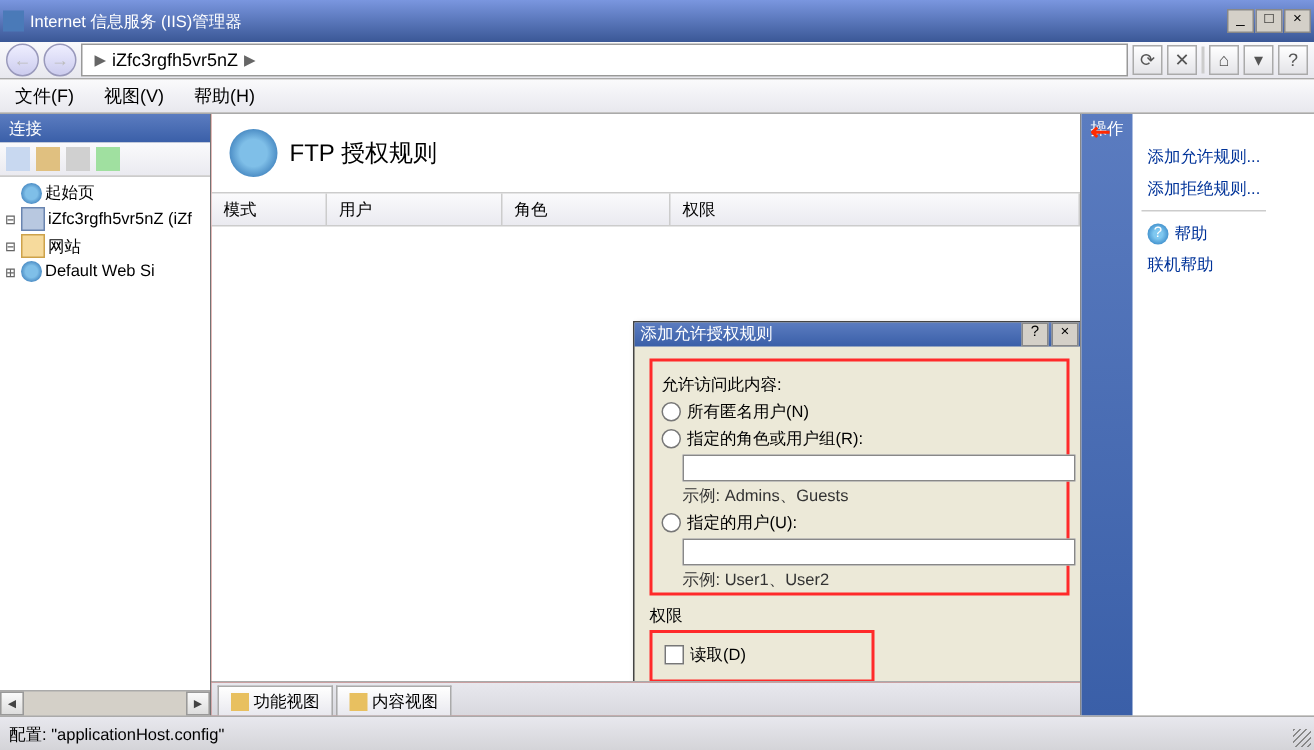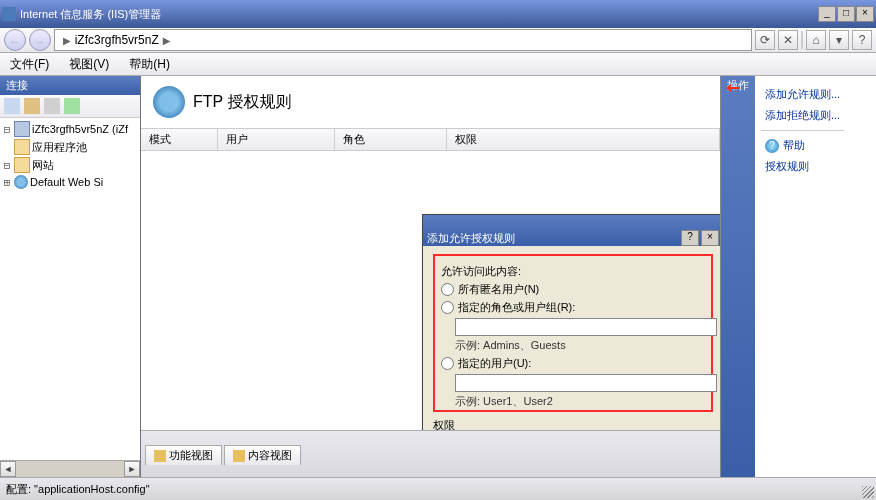--- a/index.html
+++ b/index.html
@@ -32,36 +32,36 @@
 .tree .server{background:#b8c8e0;border:1px solid #6a85b0}
 .indent1{padding-left:12px}.indent2{padding-left:24px}
 .midwrap{flex:1;display:flex;flex-direction:column;background:#ef4444;min-width:0}
 .midcontent{flex:1;background:#fff;position:relative;overflow:hidden}
 .midhdr{display:flex;align-items:center;gap:8px;padding:10px 12px}
 .midhdr .bigico{width:32px;height:32px;background:radial-gradient(circle,#7fbfe8 40%,#2d6fb0 90%);border-radius:50%}
 .midhdr h1{margin:0;font-size:16px;font-weight:normal}
 .gridhdr{display:flex;background:linear-gradient(#fafafc,#eaeaf0);border-top:1px solid #ccc;border-bottom:1px solid #ccc;margin:0}
 .gridhdr .col{padding:3px 8px;border-right:1px solid #ccc;font-size:11px}
 .c1{width:60px}.c2{width:100px}.c3{width:95px}.c4{flex:1}
-.tabs{height:22px;background:linear-gradient(#e8e8ee,#d8d8de);border-top:1px solid #aaa;display:flex;align-items:flex-end;padding:12px 4px}
+.tabs{height:22px;background:linear-gradient(#e8e8ee,#d8d8de);border-top:1px solid #aaa;display:flex;align-items:flex-end;padding:0 4px}
 .tab{padding:2px 8px;border:1px solid #aaa;border-bottom:none;background:linear-gradient(#fff,#e8e8ee);margin-right:2px;font-size:11px;display:flex;align-items:center;gap:3px}
 .tab .tic{width:12px;height:12px;background:#e8c060}
 .rightpanel{width:155px;display:flex;flex-direction:row;border-left:1px solid #888;background:#fff}
 .rightpanel .panelhdr2{background:linear-gradient(#5b7cc0,#3a5fa8);color:#fff;font-size:11px;padding:2px 6px;position:relative}
 .rightpanel .red-arrow{position:absolute;right:15px;top:2px;color:#ff2a00;font-size:16px;transform:rotate(45deg);font-weight:bold}
-.actions{padding:8px 6px;font-size:11px}
+.actions{padding:18px 6px;font-size:11px}
 .actions .act{padding:3px 4px;color:#003399;display:flex;align-items:center;gap:4px}
 .actions .act .aico{width:14px;height:14px}
 .actions .help-ico{background:radial-gradient(circle,#7fc8f0 30%,#2a7cc0 90%);border-radius:50%;color:#fff;font-size:10px;text-align:center;line-height:14px}
 .actions hr{border:none;border-top:1px solid #ccc;margin:4px 0}
 .footer{height:18px;background:linear-gradient(#e8e8ee,#d4d4d8);border-top:1px solid #aaa;font-size:11px;padding:2px 6px;display:flex;align-items:center;position:relative}
 .footer .grip{position:absolute;right:2px;bottom:2px;width:12px;height:12px;background:repeating-linear-gradient(135deg,#888 0 1px,transparent 1px 3px)}
 .scrollbtn{width:14px;height:14px;background:linear-gradient(#fafafa,#ddd);border:1px solid #999;display:inline-flex;align-items:center;justify-content:center;font-size:9px;color:#444}
 .dialog{position:absolute;left:281px;top:138px;width:300px;background:#ece9d8;border:1px solid #444;z-index:10;box-shadow:2px 2px 4px rgba(0,0,0,.3)}
-.dlgtitle{height:31px;background:linear-gradient(#5b7cc0,#3a5fa8);color:#fff;display:flex;align-items:flex-end;padding:0 4px;font-size:11px}
+.dlgtitle{height:16px;background:linear-gradient(#5b7cc0,#3a5fa8);color:#fff;display:flex;align-items:flex-start;padding:0 4px;font-size:11px}
 .dlgtitle .spacer{flex:1}
 .dlgtitle .dbtn{width:16px;height:14px;background:#d4d0c8;border:1px solid #888;color:#000;font-size:10px;text-align:center;line-height:12px;margin-left:2px}
 .dlgbody{padding:8px 10px;font-size:11px}
 .group{border:2px solid #ff2a2a;padding:4px 6px 1px 6px;margin-bottom:6px}
 .group.perm{width:130px;padding:4px 8px 6px 8px}
 .radio-row,.check-row{display:flex;align-items:center;gap:4px;margin:3px 0}
 .radio{width:11px;height:11px;border:1px solid #777;border-radius:50%;background:#fff;display:inline-flex;align-items:center;justify-content:center}
 .radio.checked::after{content:"";width:5px;height:5px;background:#000;border-radius:50%}
 .check{width:11px;height:11px;border:1px solid #777;background:#fff}
 .txt{width:260px;height:16px;border:1px solid #888;background:#fff;margin:2px 0 2px 14px}
@@ -111,28 +111,28 @@
     <div class="leftpanel">
       <div class="panelhdr">连接</div>
       <div class="mini-toolbar">
         <span class="ic" style="background:#c8d8f0"></span>
         <span class="ic" style="background:#e0c080"></span>
         <span class="ic" style="background:#d0d0d0"></span>
         <span class="ic" style="background:#a0e0a0"></span>
       </div>
       <div class="tree">
         <div class="node">
+            <span class="exp"></span>
+            <span class="tico globe"></span>
+            <span>起始页</span>
+          </div>
+        <div class="node">
             <span class="exp">⊟</span>
             <span class="tico server"></span>
             <span>iZfc3rgfh5vr5nZ (iZf</span>
-          </div>
-        <div class="node indent1">
-            <span class="exp"></span>
-            <span class="tico folder"></span>
-            <span>应用程序池</span>
           </div>
         <div class="node indent1">
             <span class="exp">⊟</span>
             <span class="tico folder"></span>
             <span>网站</span>
           </div>
         <div class="node indent2">
             <span class="exp">⊞</span>
             <span class="tico globe"></span>
             <span>Default Web Si</span>
@@ -220,21 +220,21 @@
           </div>
         <div class="act">
             <span>添加拒绝规则...</span>
           </div>
         <hr>
         <div class="act">
             <span class="aico help-ico">?</span>
             <span>帮助</span>
           </div>
         <div class="act">
-            <span>授权规则</span>
+            <span>联机帮助</span>
           </div>
       </div>
     </div>
   </div>
 
   <div class="footer">
     <span>配置: "applicationHost.config"</span>
     <span class="grip"></span>
   </div>
 </div>

